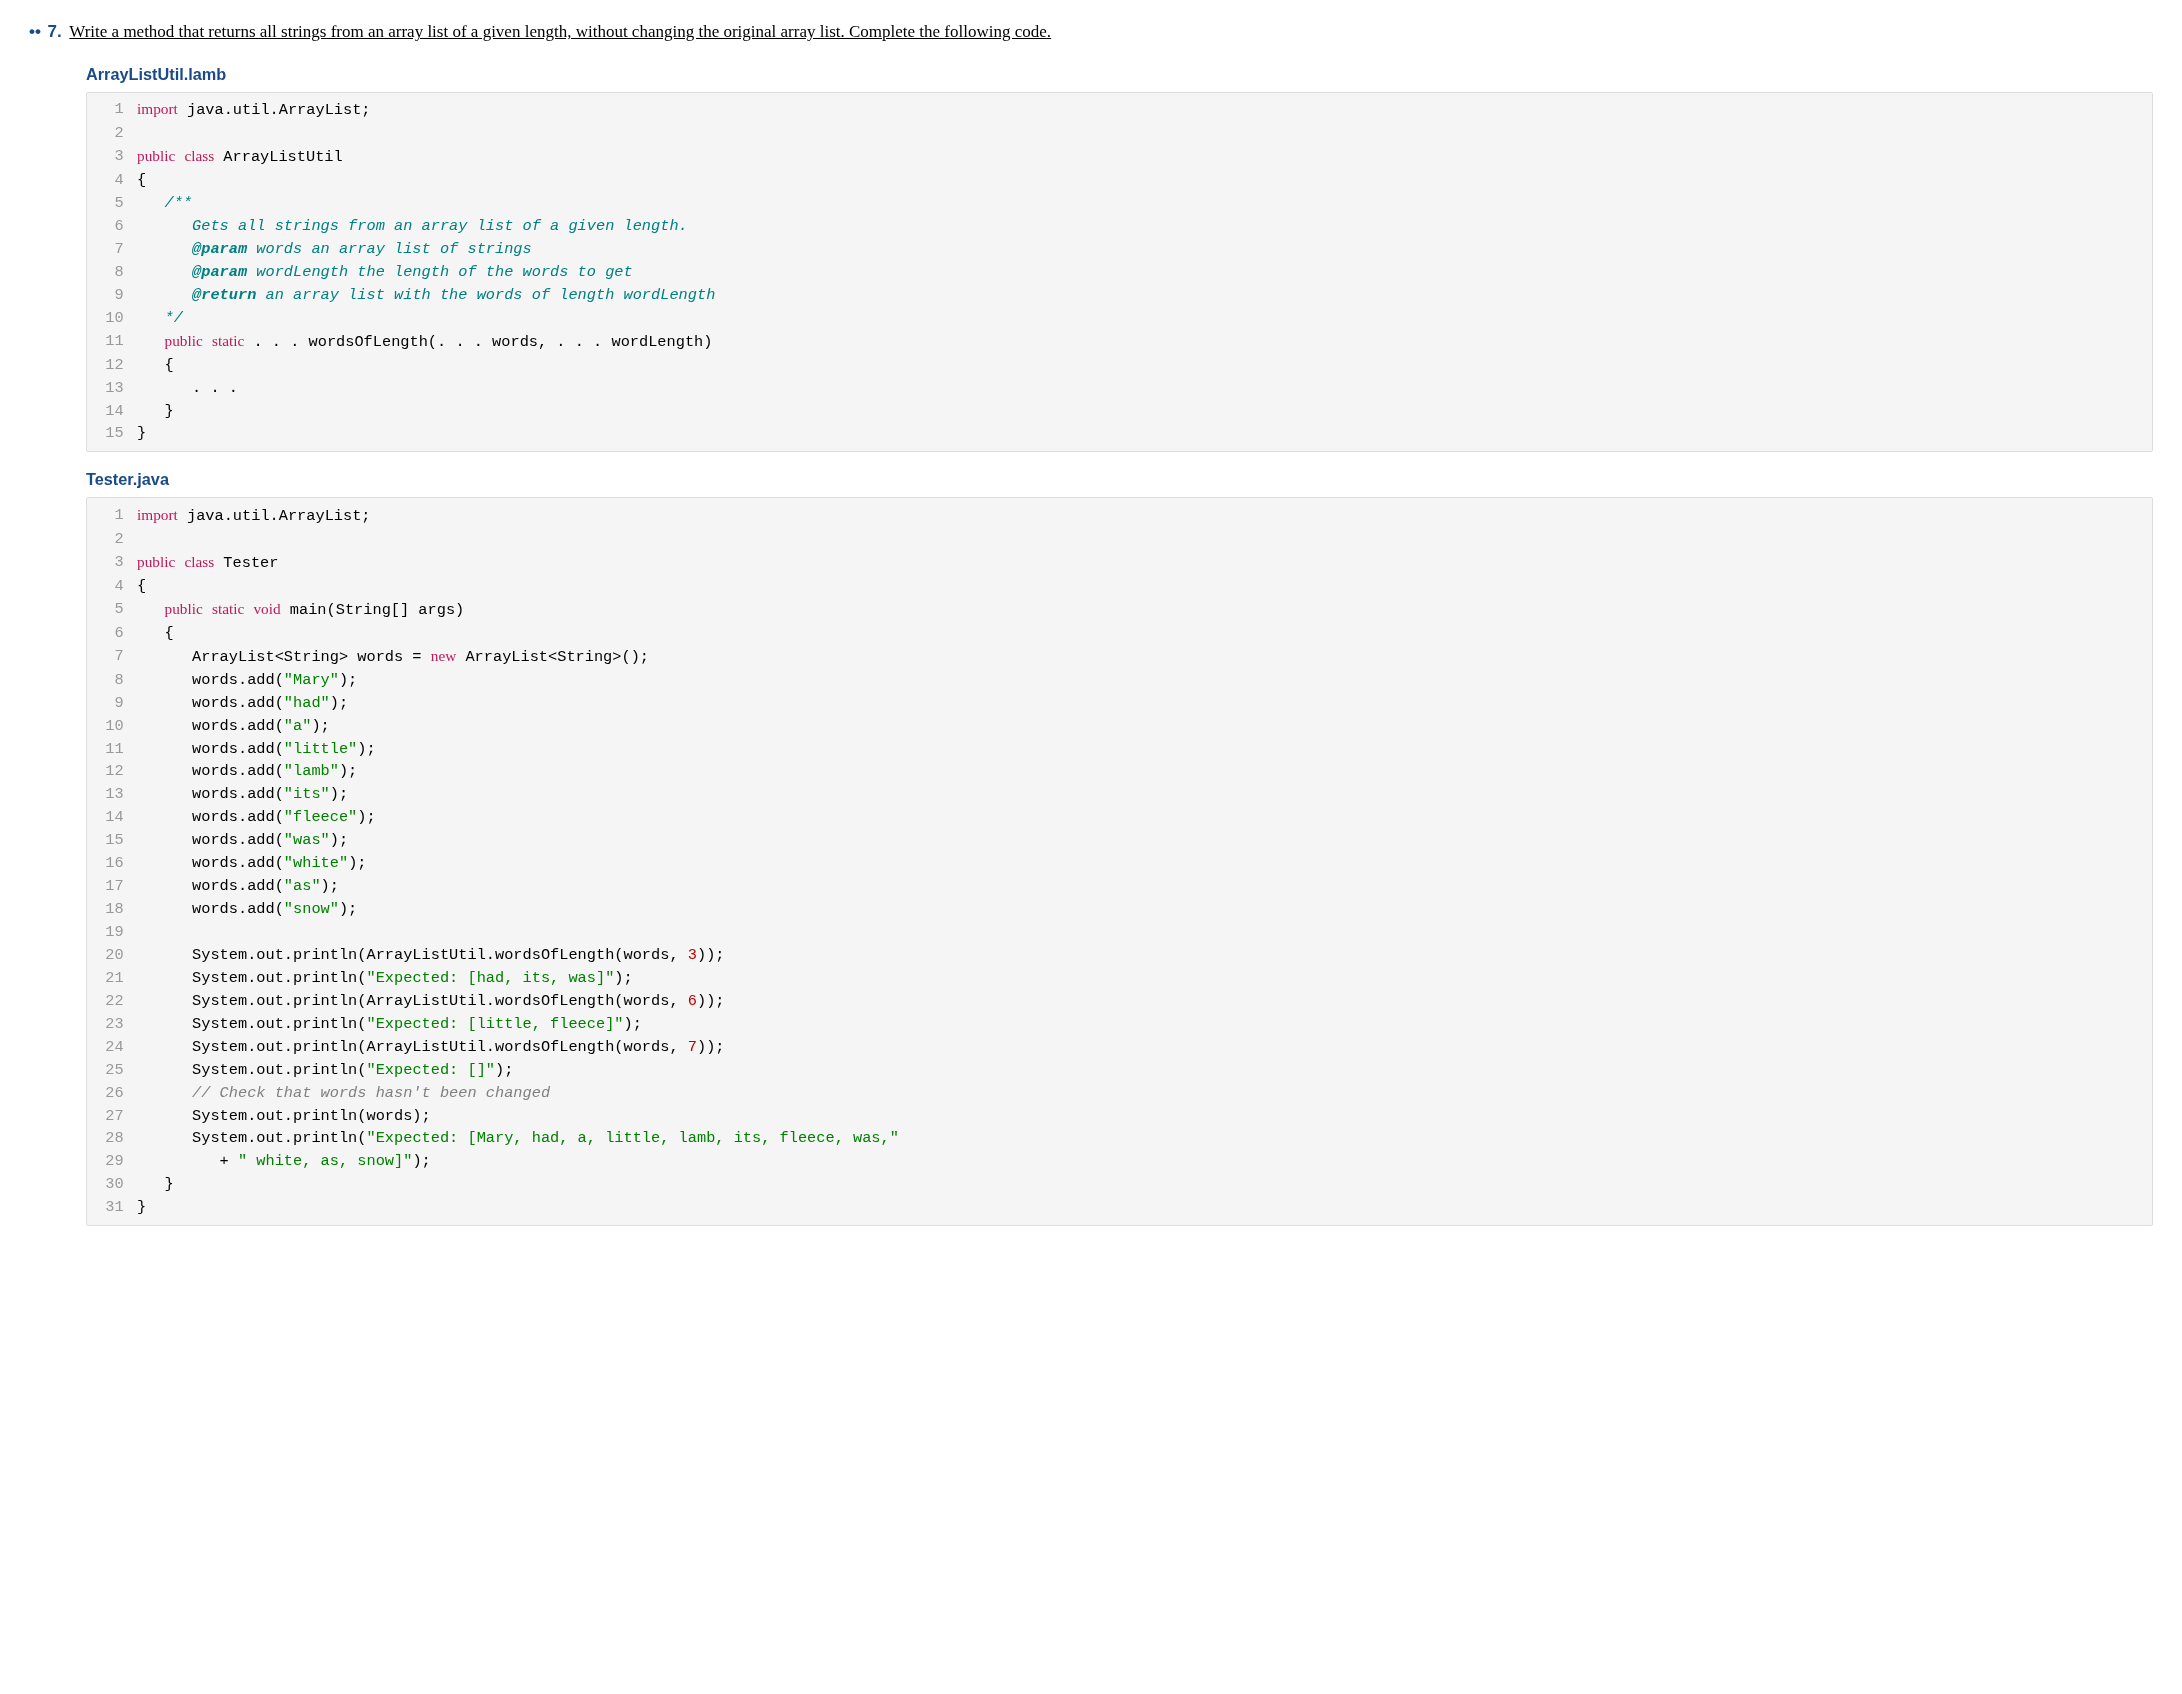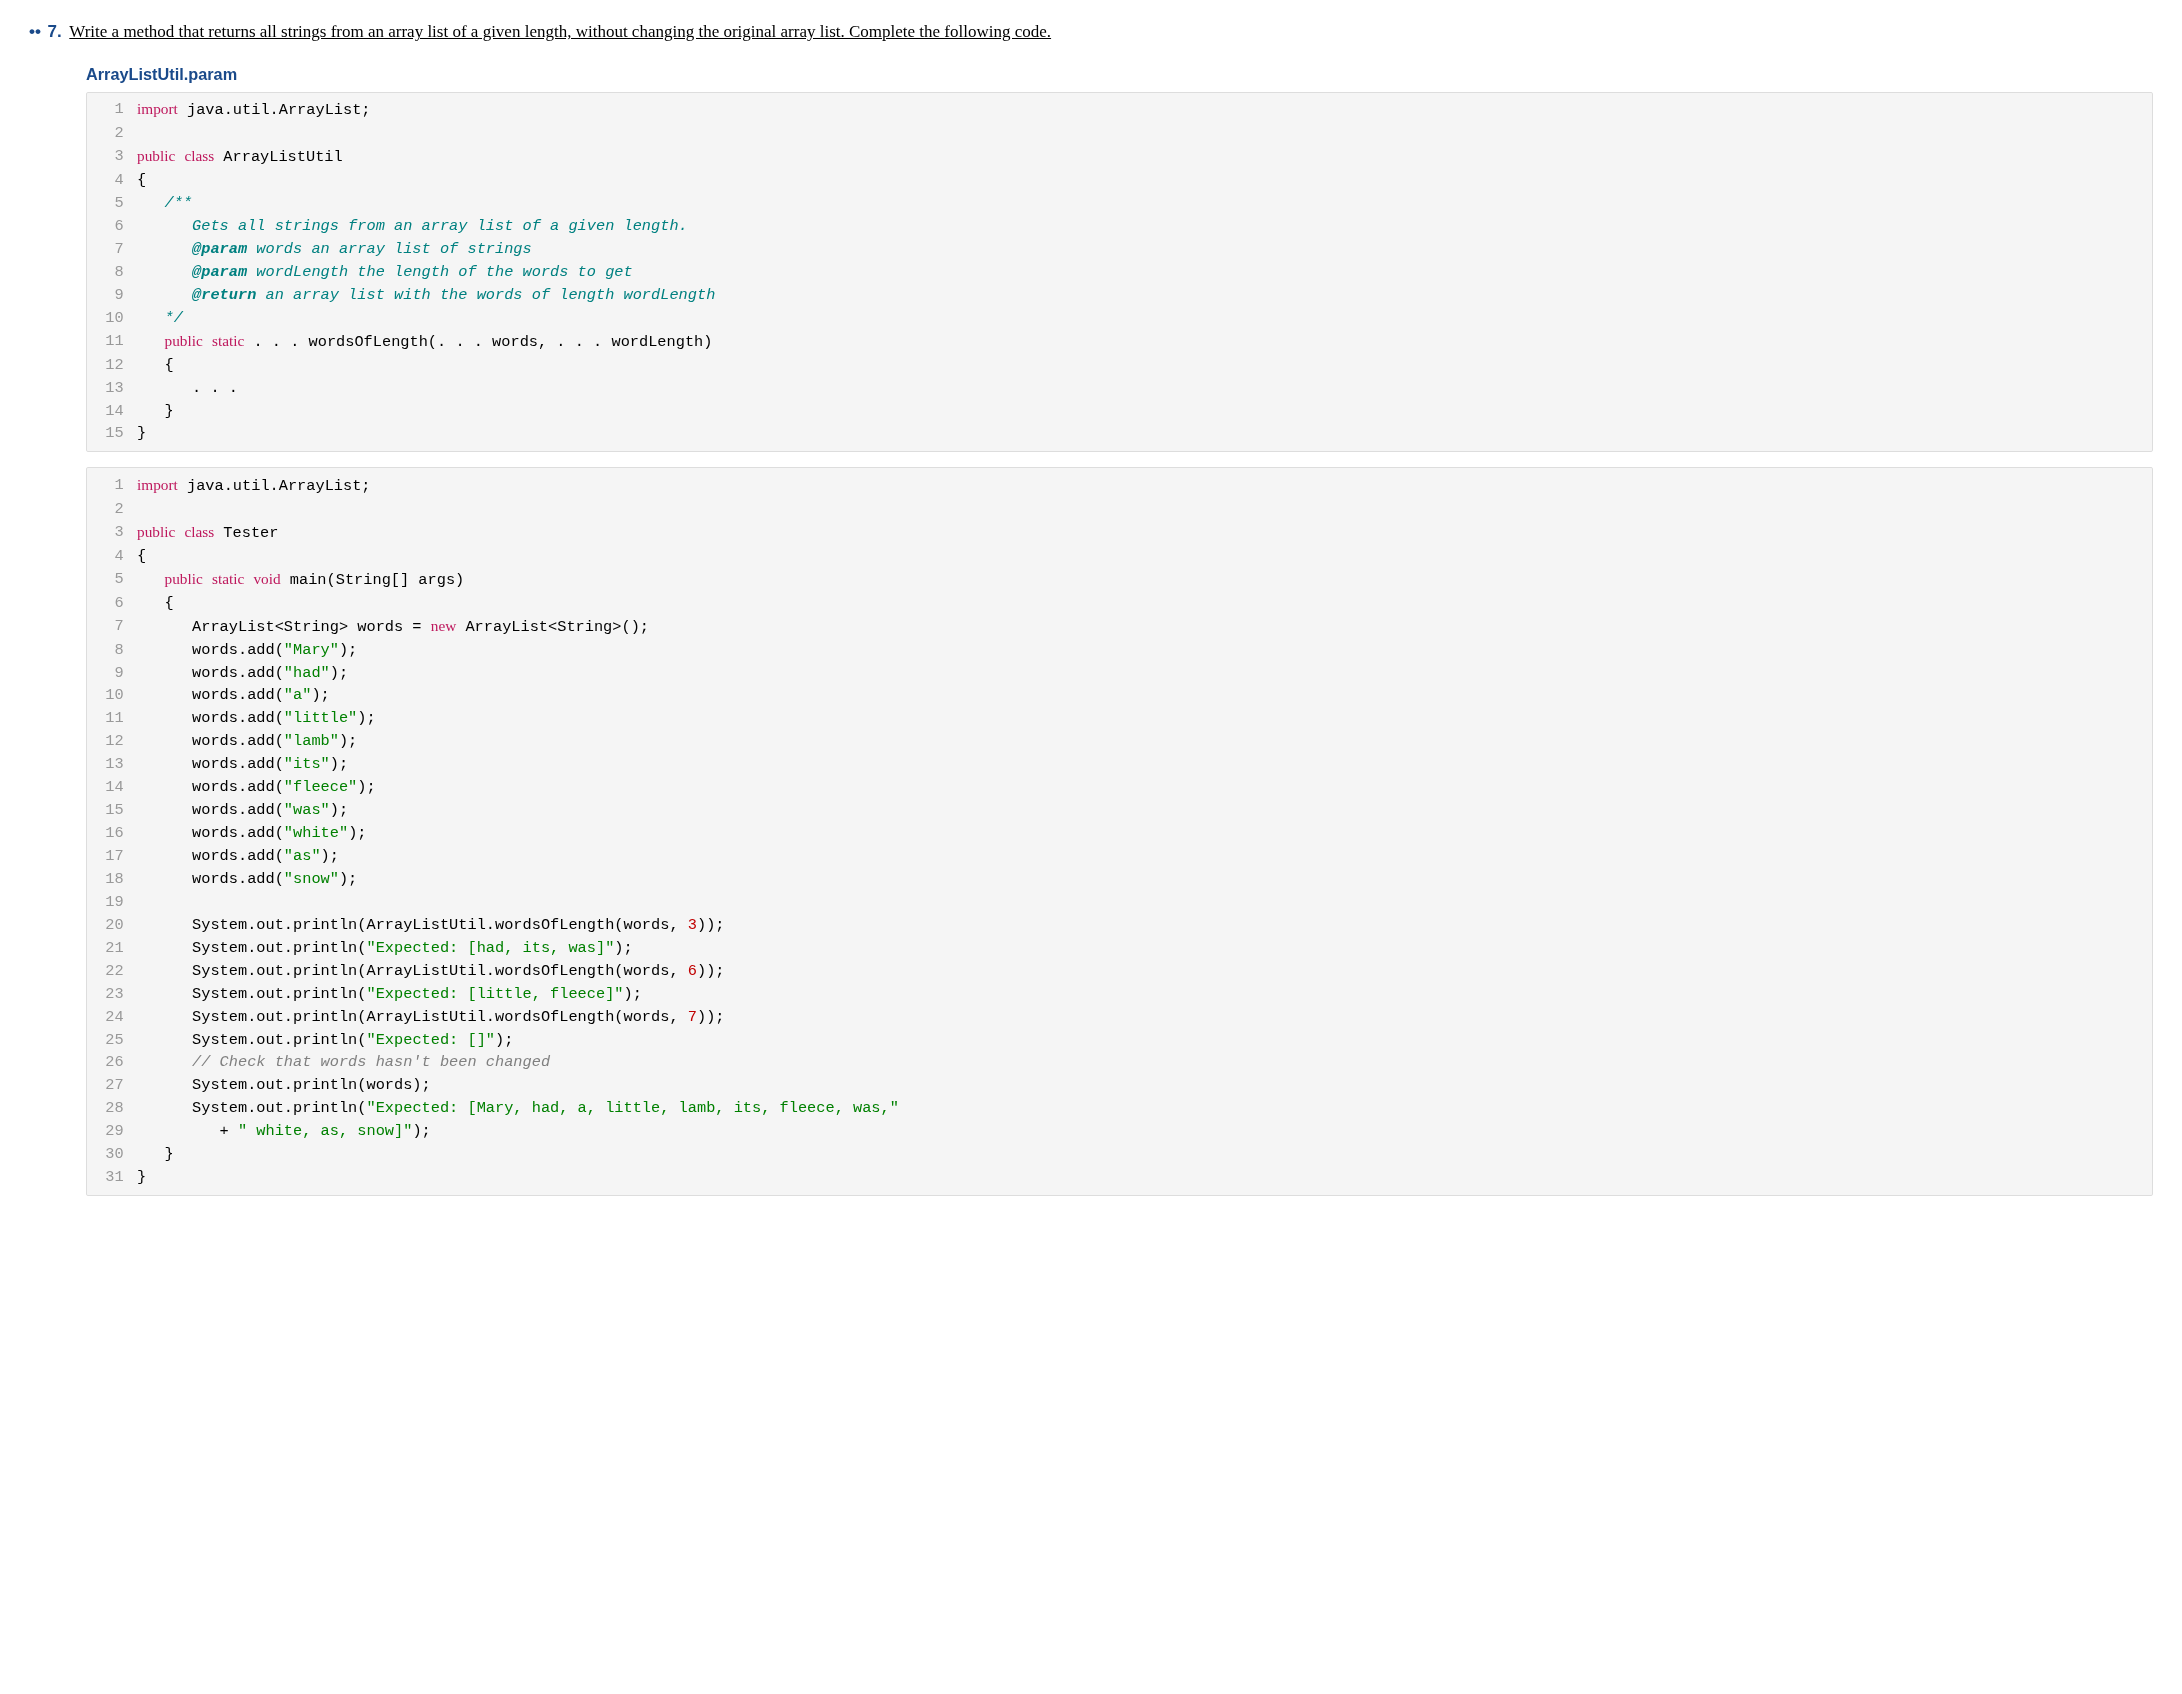--- a/index.html
+++ b/index.html
@@ -87,20 +87,21 @@
 <div class="question-header">
   <span class="question-number">
     <span class="dots">••</span>
     <span>7.</span>
   </span>
   <span class="question-text">Write a method that returns all strings from an array list of a given length, without changing the original array list. Complete the following code.</span>
 </div>
 
 <div id="files-container">
     <div class="file-section">
-      <div class="filename">ArrayListUtil.param</div>
+      <div class="filename">ArrayListUtil.lamb</div>
       <div class="code-block"><div class="code-line"><span class="line-number">1</span><span class="code-content"><span class="kw">import</span><span> java.util.ArrayList;</span></span></div><div class="code-line"><span class="line-number">2</span><span class="code-content">&nbsp;</span></div><div class="code-line"><span class="line-number">3</span><span class="code-content"><span class="kw">public</span><span> </span><span class="kw">class</span><span> ArrayListUtil</span></span></div><div class="code-line"><span class="line-number">4</span><span class="code-content"><span>{</span></span></div><div class="code-line"><span class="line-number">5</span><span class="code-content"><span>   </span><span class="doccomment">/**</span></span></div><div class="code-line"><span class="line-number">6</span><span class="code-content"><span>      </span><span class="doccomment">Gets all strings from an array list of a given length.</span></span></div><div class="code-line"><span class="line-number">7</span><span class="code-content"><span>      </span><span class="docparam">@param</span><span class="doccomment"> words an array list of strings</span></span></div><div class="code-line"><span class="line-number">8</span><span class="code-content"><span>      </span><span class="docparam">@param</span><span class="doccomment"> wordLength the length of the words to get</span></span></div><div class="code-line"><span class="line-number">9</span><span class="code-content"><span>      </span><span class="docparam">@return</span><span class="doccomment"> an array list with the words of length wordLength</span></span></div><div class="code-line"><span class="line-number">10</span><span class="code-content"><span>   </span><span class="doccomment">*/</span></span></div><div class="code-line"><span class="line-number">11</span><span class="code-content"><span>   </span><span class="kw">public</span><span> </span><span class="kw">static</span><span> . . . wordsOfLength(. . . words, . . . wordLength)</span></span></div><div class="code-line"><span class="line-number">12</span><span class="code-content"><span>   {</span></span></div><div class="code-line"><span class="line-number">13</span><span class="code-content"><span>      . . .</span></span></div><div class="code-line"><span class="line-number">14</span><span class="code-content"><span>   }</span></span></div><div class="code-line"><span class="line-number">15</span><span class="code-content"><span>}</span></span></div></div>
     </div>
     <div class="file-section">
+      <div class="filename">Tester.java</div>
       <div class="code-block"><div class="code-line"><span class="line-number">1</span><span class="code-content"><span class="kw">import</span><span> java.util.ArrayList;</span></span></div><div class="code-line"><span class="line-number">2</span><span class="code-content">&nbsp;</span></div><div class="code-line"><span class="line-number">3</span><span class="code-content"><span class="kw">public</span><span> </span><span class="kw">class</span><span> Tester</span></span></div><div class="code-line"><span class="line-number">4</span><span class="code-content"><span>{</span></span></div><div class="code-line"><span class="line-number">5</span><span class="code-content"><span>   </span><span class="kw">public</span><span> </span><span class="kw">static</span><span> </span><span class="kw">void</span><span> main(String[] args)</span></span></div><div class="code-line"><span class="line-number">6</span><span class="code-content"><span>   {</span></span></div><div class="code-line"><span class="line-number">7</span><span class="code-content"><span>      ArrayList&lt;String&gt; words = </span><span class="kw">new</span><span> ArrayList&lt;String&gt;();</span></span></div><div class="code-line"><span class="line-number">8</span><span class="code-content"><span>      words.add(</span><span class="str">"Mary"</span><span>);</span></span></div><div class="code-line"><span class="line-number">9</span><span class="code-content"><span>      words.add(</span><span class="str">"had"</span><span>);</span></span></div><div class="code-line"><span class="line-number">10</span><span class="code-content"><span>      words.add(</span><span class="str">"a"</span><span>);</span></span></div><div class="code-line"><span class="line-number">11</span><span class="code-content"><span>      words.add(</span><span class="str">"little"</span><span>);</span></span></div><div class="code-line"><span class="line-number">12</span><span class="code-content"><span>      words.add(</span><span class="str">"lamb"</span><span>);</span></span></div><div class="code-line"><span class="line-number">13</span><span class="code-content"><span>      words.add(</span><span class="str">"its"</span><span>);</span></span></div><div class="code-line"><span class="line-number">14</span><span class="code-content"><span>      words.add(</span><span class="str">"fleece"</span><span>);</span></span></div><div class="code-line"><span class="line-number">15</span><span class="code-content"><span>      words.add(</span><span class="str">"was"</span><span>);</span></span></div><div class="code-line"><span class="line-number">16</span><span class="code-content"><span>      words.add(</span><span class="str">"white"</span><span>);</span></span></div><div class="code-line"><span class="line-number">17</span><span class="code-content"><span>      words.add(</span><span class="str">"as"</span><span>);</span></span></div><div class="code-line"><span class="line-number">18</span><span class="code-content"><span>      words.add(</span><span class="str">"snow"</span><span>);</span></span></div><div class="code-line"><span class="line-number">19</span><span class="code-content">&nbsp;</span></div><div class="code-line"><span class="line-number">20</span><span class="code-content"><span>      System.out.println(ArrayListUtil.wordsOfLength(words, </span><span class="num">3</span><span>));</span></span></div><div class="code-line"><span class="line-number">21</span><span class="code-content"><span>      System.out.println(</span><span class="str">"Expected: [had, its, was]"</span><span>);</span></span></div><div class="code-line"><span class="line-number">22</span><span class="code-content"><span>      System.out.println(ArrayListUtil.wordsOfLength(words, </span><span class="num">6</span><span>));</span></span></div><div class="code-line"><span class="line-number">23</span><span class="code-content"><span>      System.out.println(</span><span class="str">"Expected: [little, fleece]"</span><span>);</span></span></div><div class="code-line"><span class="line-number">24</span><span class="code-content"><span>      System.out.println(ArrayListUtil.wordsOfLength(words, </span><span class="num">7</span><span>));</span></span></div><div class="code-line"><span class="line-number">25</span><span class="code-content"><span>      System.out.println(</span><span class="str">"Expected: []"</span><span>);</span></span></div><div class="code-line"><span class="line-number">26</span><span class="code-content"><span>      </span><span class="comment">// Check that words hasn't been changed</span></span></div><div class="code-line"><span class="line-number">27</span><span class="code-content"><span>      System.out.println(words);</span></span></div><div class="code-line"><span class="line-number">28</span><span class="code-content"><span>      System.out.println(</span><span class="str">"Expected: [Mary, had, a, little, lamb, its, fleece, was,"</span></span></div><div class="code-line"><span class="line-number">29</span><span class="code-content"><span>         + </span><span class="str">" white, as, snow]"</span><span>);</span></span></div><div class="code-line"><span class="line-number">30</span><span class="code-content"><span>   }</span></span></div><div class="code-line"><span class="line-number">31</span><span class="code-content"><span>}</span></span></div></div>
     </div>
   </div>
 
 
 </body></html>

